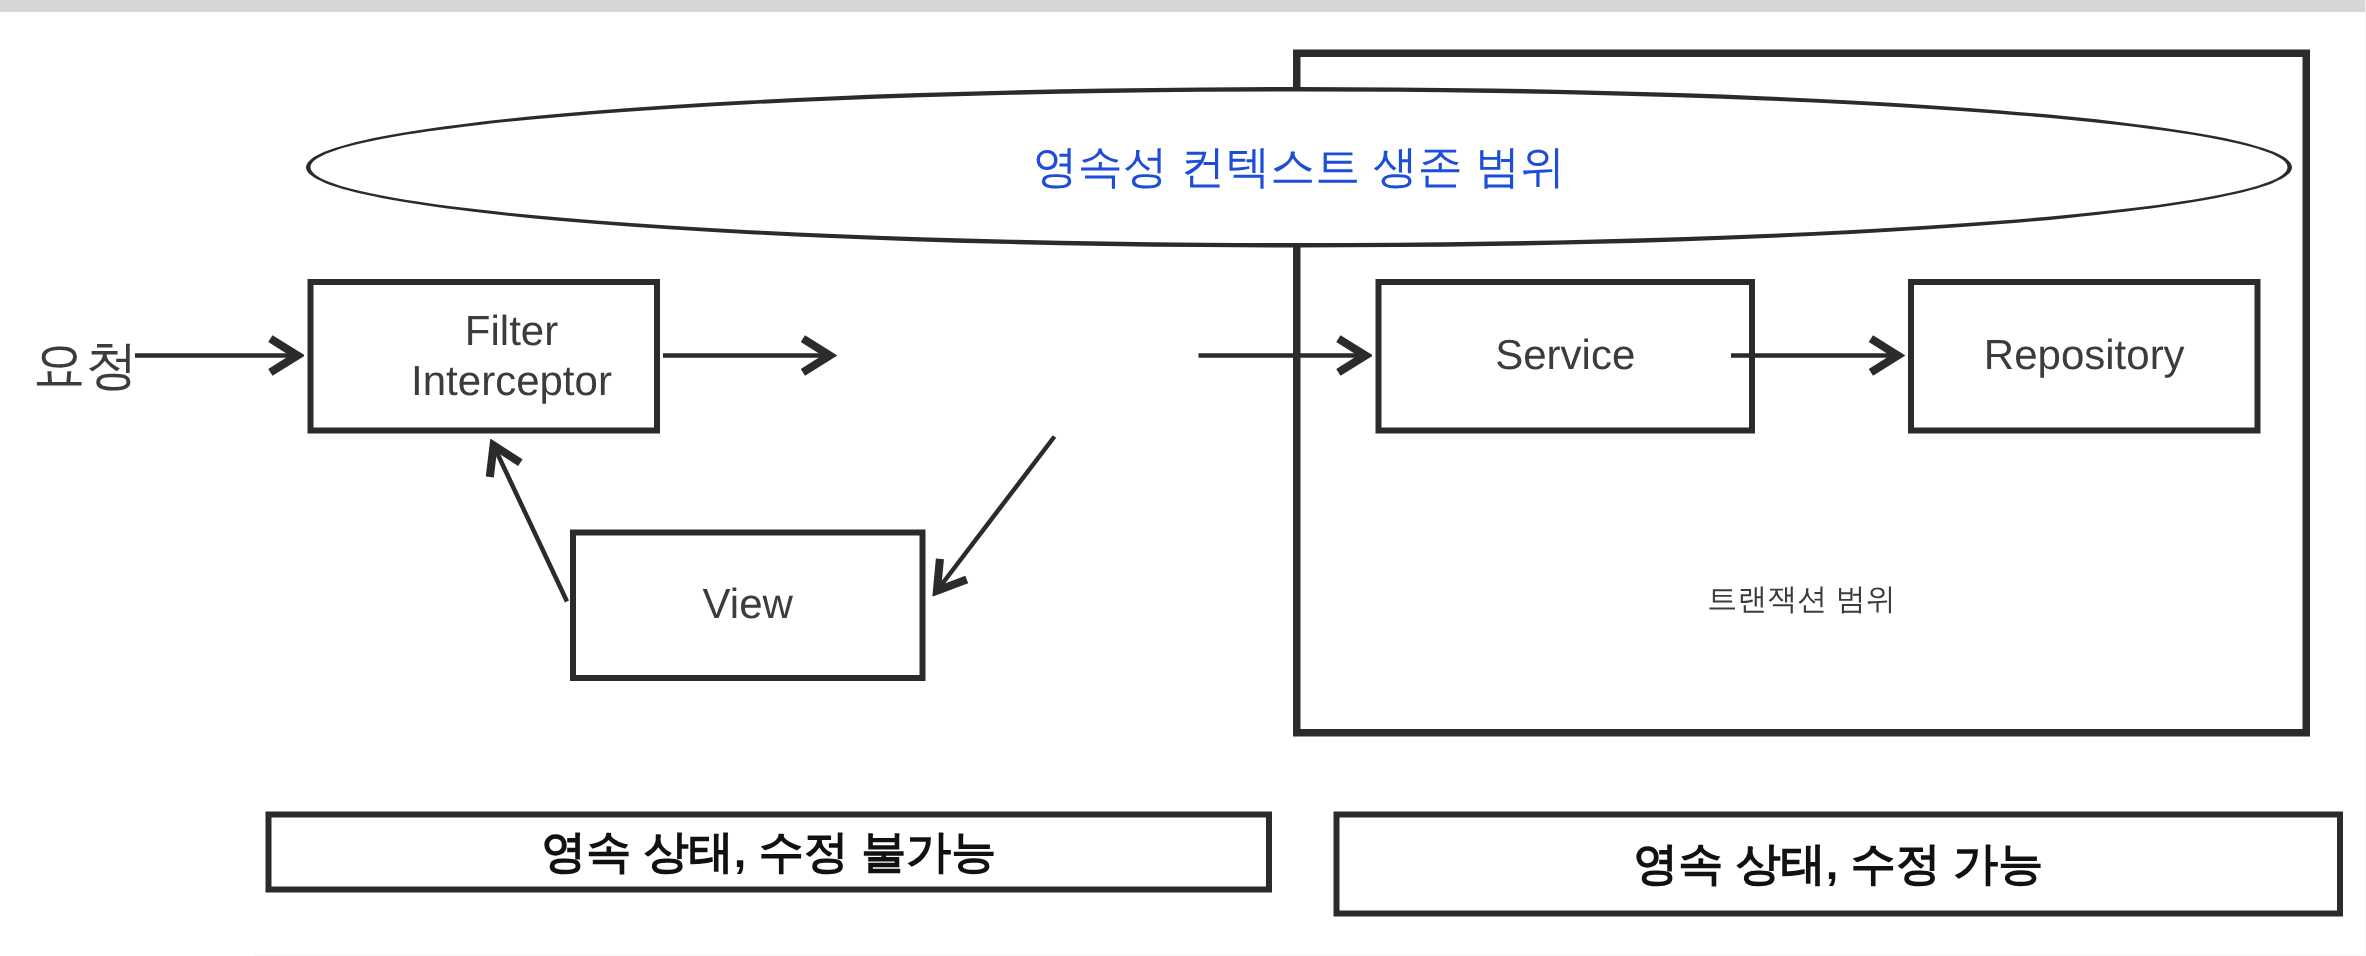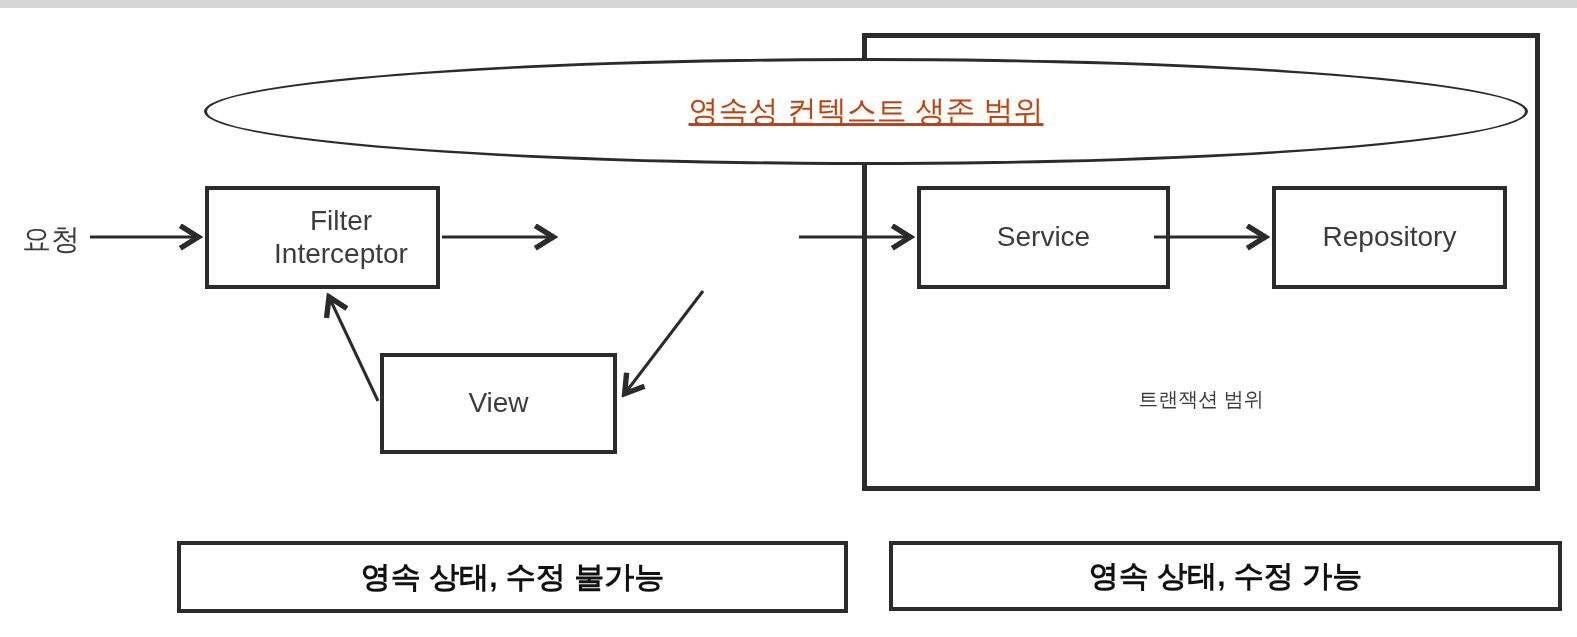--- a/index.html
+++ b/index.html
@@ -12,24 +12,24 @@
     position:absolute;box-sizing:border-box;border:4px solid #2b2b2b;background:#ffffff;
     display:flex;align-items:center;justify-content:center;flex-direction:column;
     color:#3c3c3c;font-size:28px;line-height:1.15;text-align:center;
   }
   .scope-box{
     position:absolute;box-sizing:border-box;border:5px solid #2b2b2b;background:#ffffff;
   }
   .ellipse{
     position:absolute;box-sizing:border-box;border:3px solid #2b2b2b;background:#ffffff;
     border-radius:50%;display:flex;align-items:center;justify-content:center;
-    color:#c2410c;font-size:30px;text-decoration:underline;
+    color:#1d4ed8;font-size:30px;
   }
   .free-label{
-    position:absolute;color:#3c3c3c;font-size:29px;white-space:nowrap;
+    position:absolute;color:#3c3c3c;font-size:35px;white-space:nowrap;
   }
   .state-box{
     position:absolute;box-sizing:border-box;border:4px solid #2b2b2b;background:#ffffff;
     display:flex;align-items:center;justify-content:center;
     color:#111111;font-size:30px;font-weight:bold;
   }
   .wires{position:absolute;left:0;top:0;width:1577px;height:637px;pointer-events:none;}
 </style>
 </head>
 <body>
@@ -59,21 +59,21 @@
   </div>
 
   <div class="node" style="left:917px;top:186px;width:253px;height:103px;">
     <span>Service</span>
   </div>
 
   <div class="node" style="left:1272px;top:186px;width:235px;height:103px;">
     <span>Repository</span>
   </div>
 
-  <div class="state-box" style="left:177px;top:541px;width:671px;height:72px;">
+  <div class="state-box" style="left:177px;top:541px;width:671px;height:54px;">
     <span>영속 상태, 수정 불가능</span>
   </div>
 
   <div class="state-box" style="left:865px;top:541px;width:673px;height:70px;margin-left:24px;">
     <span>영속 상태, 수정 가능</span>
   </div>
 
   <svg class="wires" viewBox="0 0 1577 637" xmlns="http://www.w3.org/2000/svg">
     <defs>
       <marker id="arrow" viewBox="0 0 12 12" refX="9" refY="6" markerWidth="9" markerHeight="9" orient="auto-start-reverse">

